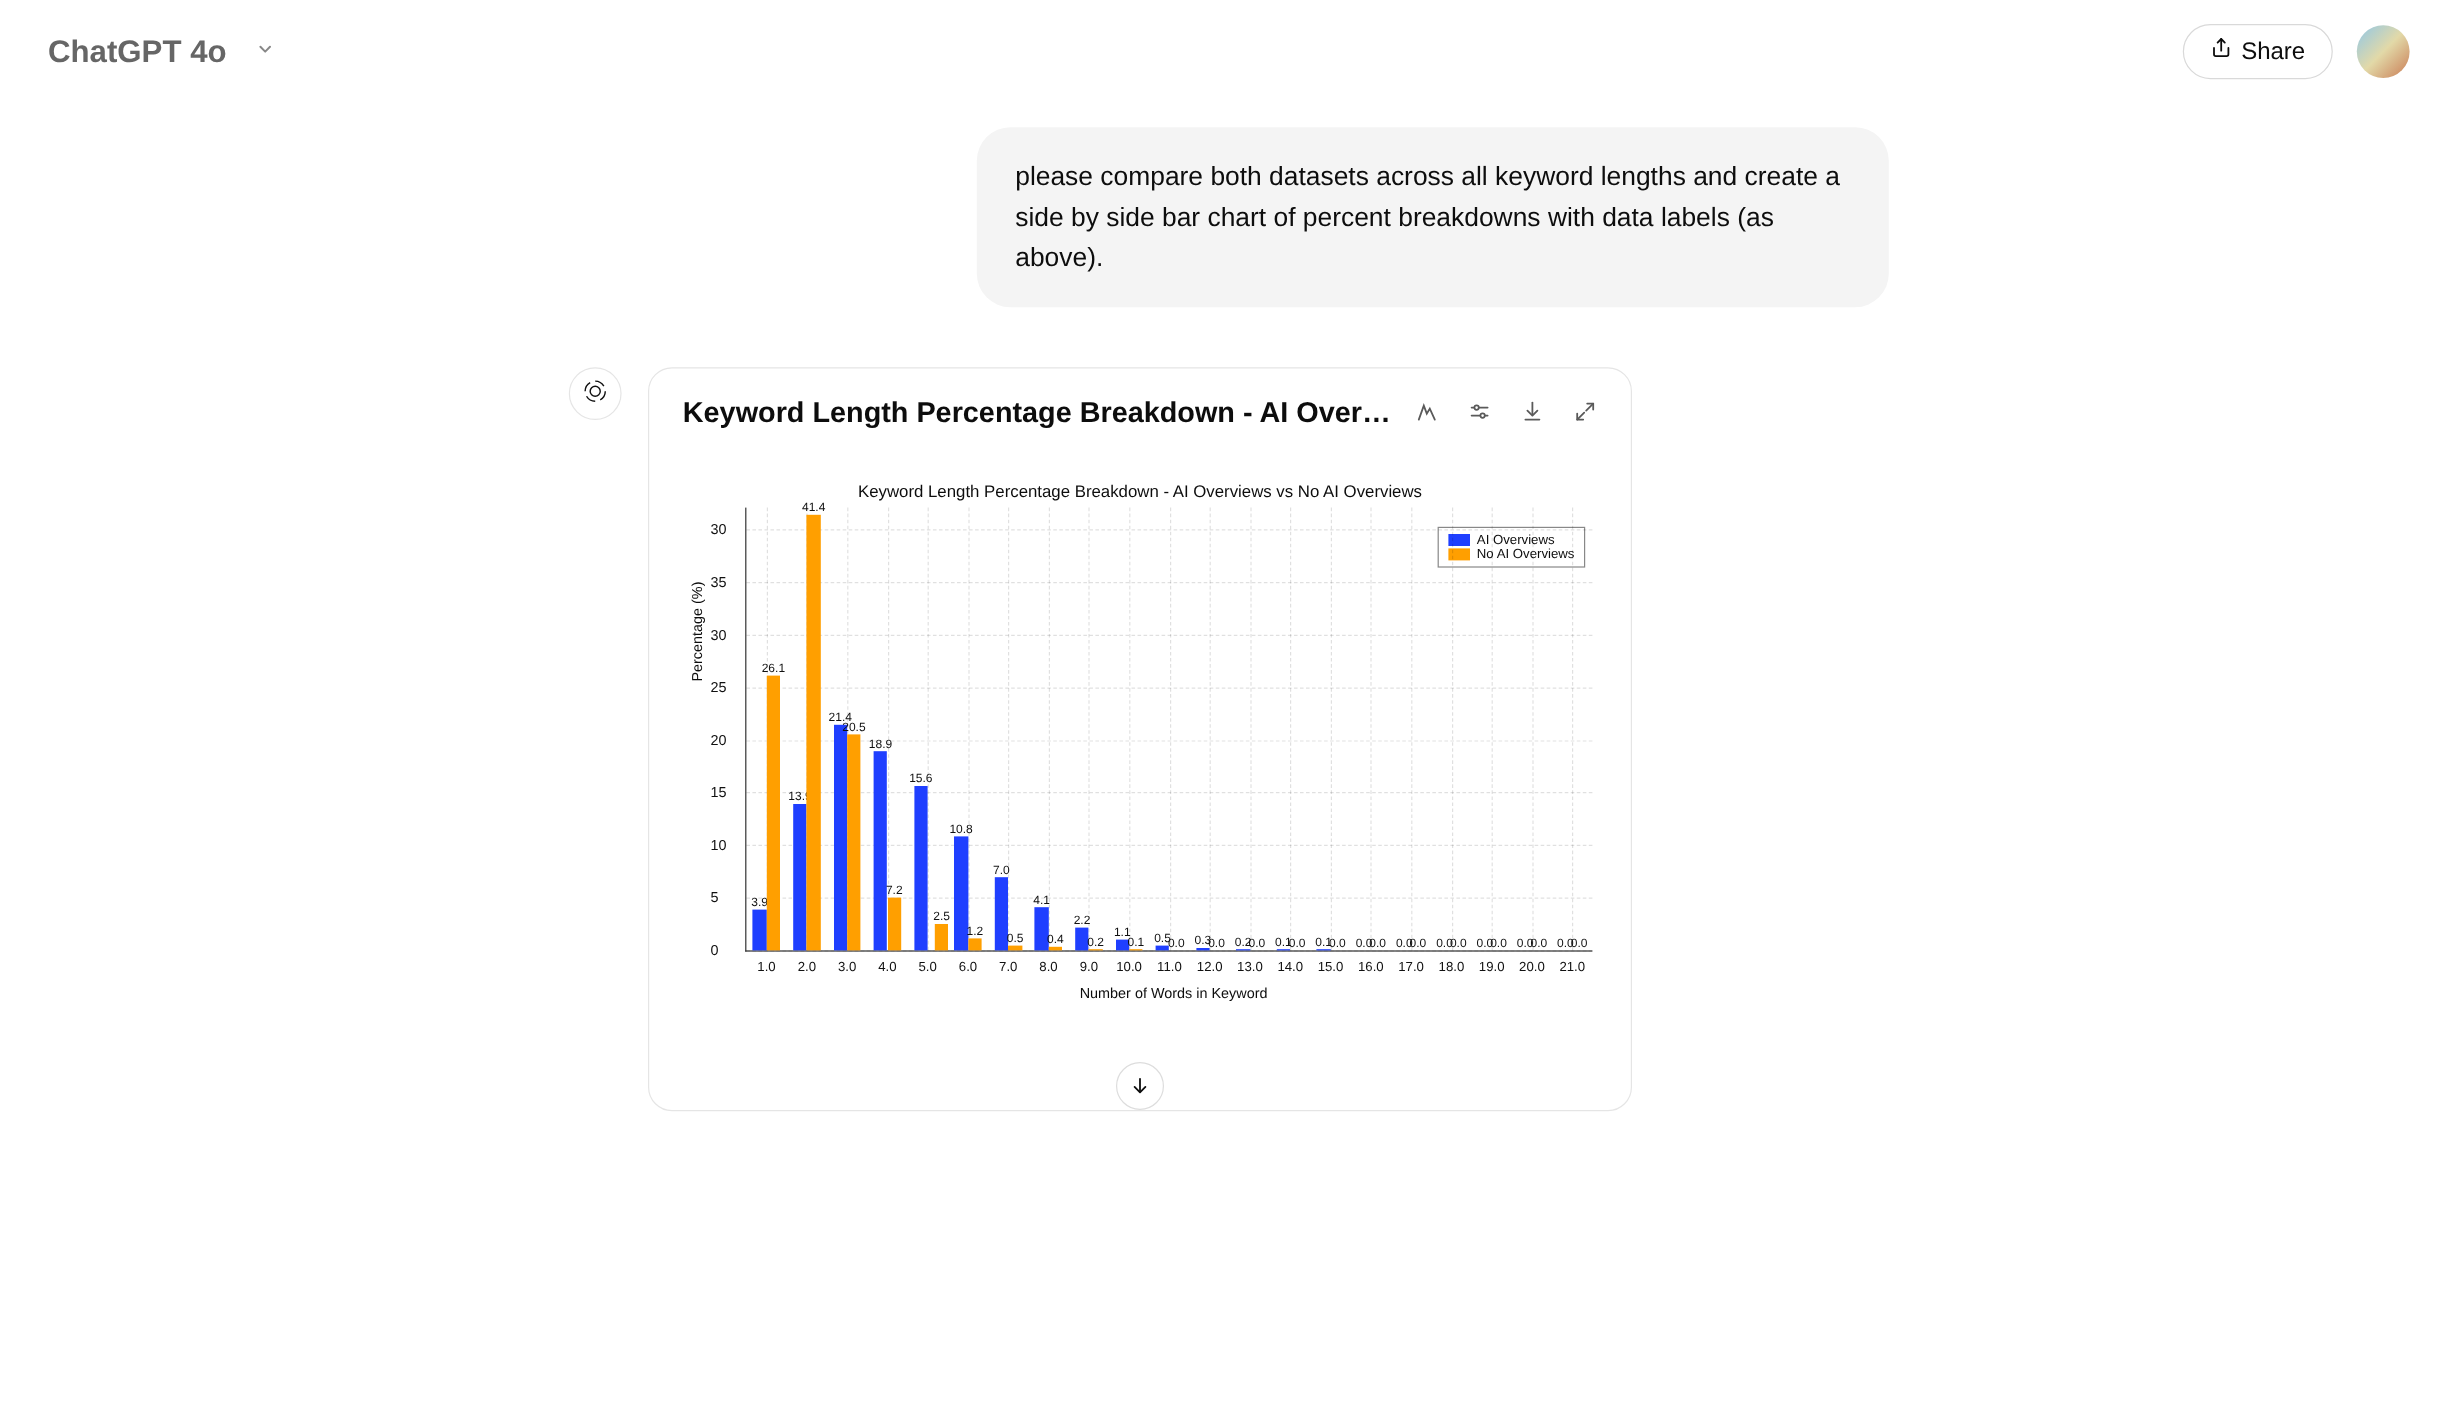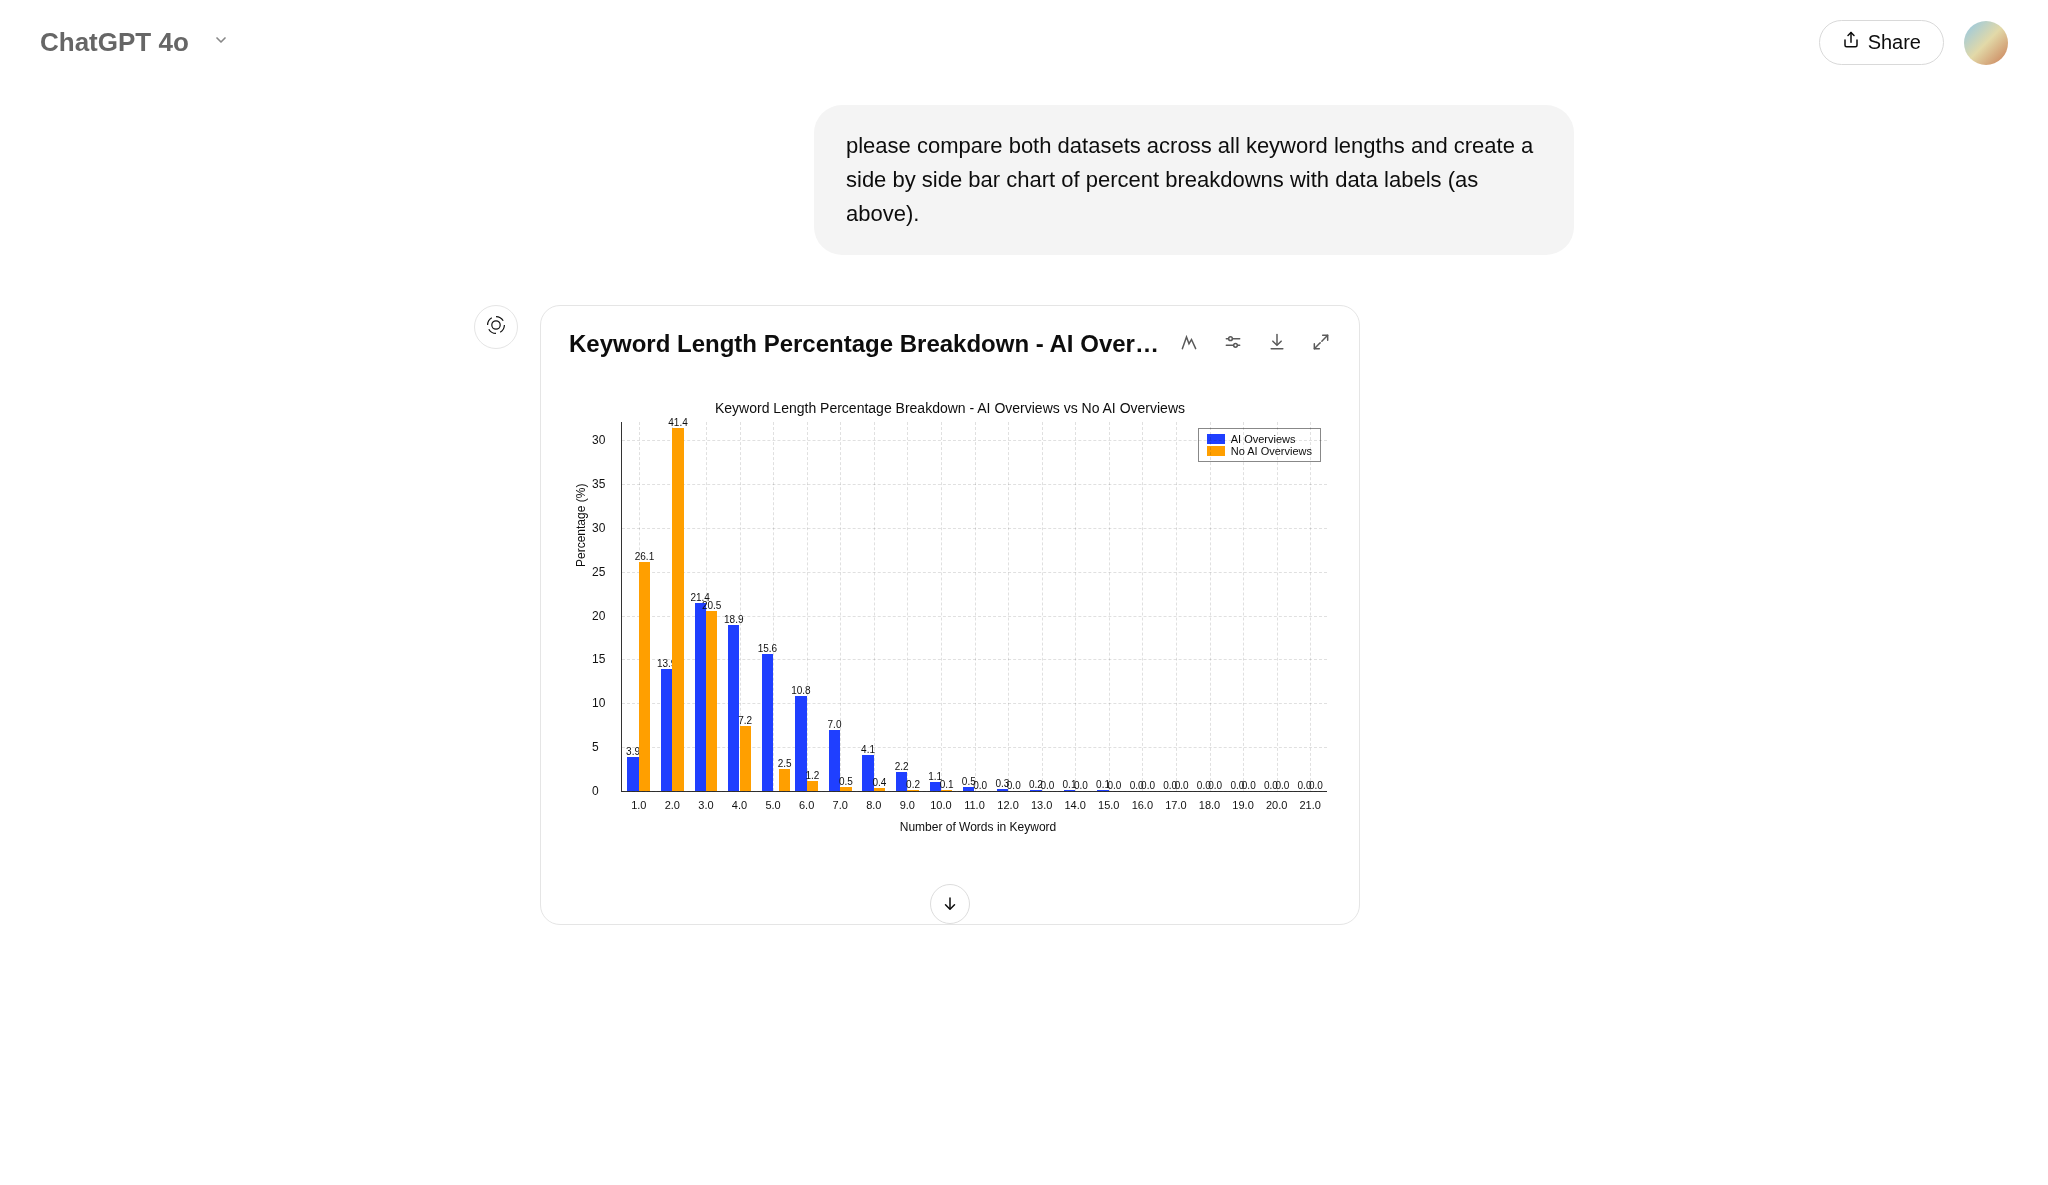--- a/index.html
+++ b/index.html
@@ -138,21 +138,21 @@
     text-align:center; font-size: 12px; margin-top: 28px; margin-left:56px;
   }
   .bar { position:absolute; bottom:0; }
   .bar.blue { background:#1f3fff; }
   .bar.orange { background:#ff9f00; }
   .bar-label {
     position:absolute; bottom:100%; left:50%; transform: translateX(-50%);
     font-size: 10px; color:#111; white-space: nowrap;
   }
   .legend {
-    position:absolute; right:6px; top:6px;
+    position:absolute; right:6px; top:16px;
     background:#fff; border:1px solid #888;
     font-size:11px; padding:4px 8px;
   }
   .legend-row { display:flex; align-items:center; gap:6px; }
   .legend-sw { width:18px; height:10px; }
   .scroll-down {
     margin: 16px auto 0;
     width: 40px; height: 40px;
     border:1px solid #ddd; border-radius:50%;
     display:flex; align-items:center; justify-content:center;
@@ -293,21 +293,21 @@
                 <div class="bar-label">21.4</div>
               </div>
               <div class="bar orange" style="width: 11.4143px; height: 180.107px; left: 83.9286px; background: rgb(255, 159, 0);">
                 <div class="bar-label">20.5</div>
               </div>
               <div class="grid-v" style="left: 117.5px;"></div>
               <div class="xtick-label" style="left: 117.5px;">4.0</div>
               <div class="bar blue" style="width: 11.4143px; height: 166.05px; left: 106.086px; background: rgb(31, 63, 255);">
                 <div class="bar-label">18.9</div>
               </div>
-              <div class="bar orange" style="width: 11.4143px; height: 65px; left: 117.5px; background: rgb(255, 159, 0);">
+              <div class="bar orange" style="width: 11.4143px; height: 44px; left: 117.5px; background: rgb(255, 159, 0);">
                 <div class="bar-label">7.2</div>
               </div>
               <div class="grid-v" style="left: 151.071px;"></div>
               <div class="xtick-label" style="left: 151.071px;">5.0</div>
               <div class="bar blue" style="width: 11.4143px; height: 137.057px; left: 139.657px; background: rgb(31, 63, 255);">
                 <div class="bar-label">15.6</div>
               </div>
               <div class="bar orange" style="width: 11.4143px; height: 21.9643px; left: 157px; background: rgb(255, 159, 0);">
                 <div class="bar-label">2.5</div>
               </div>

